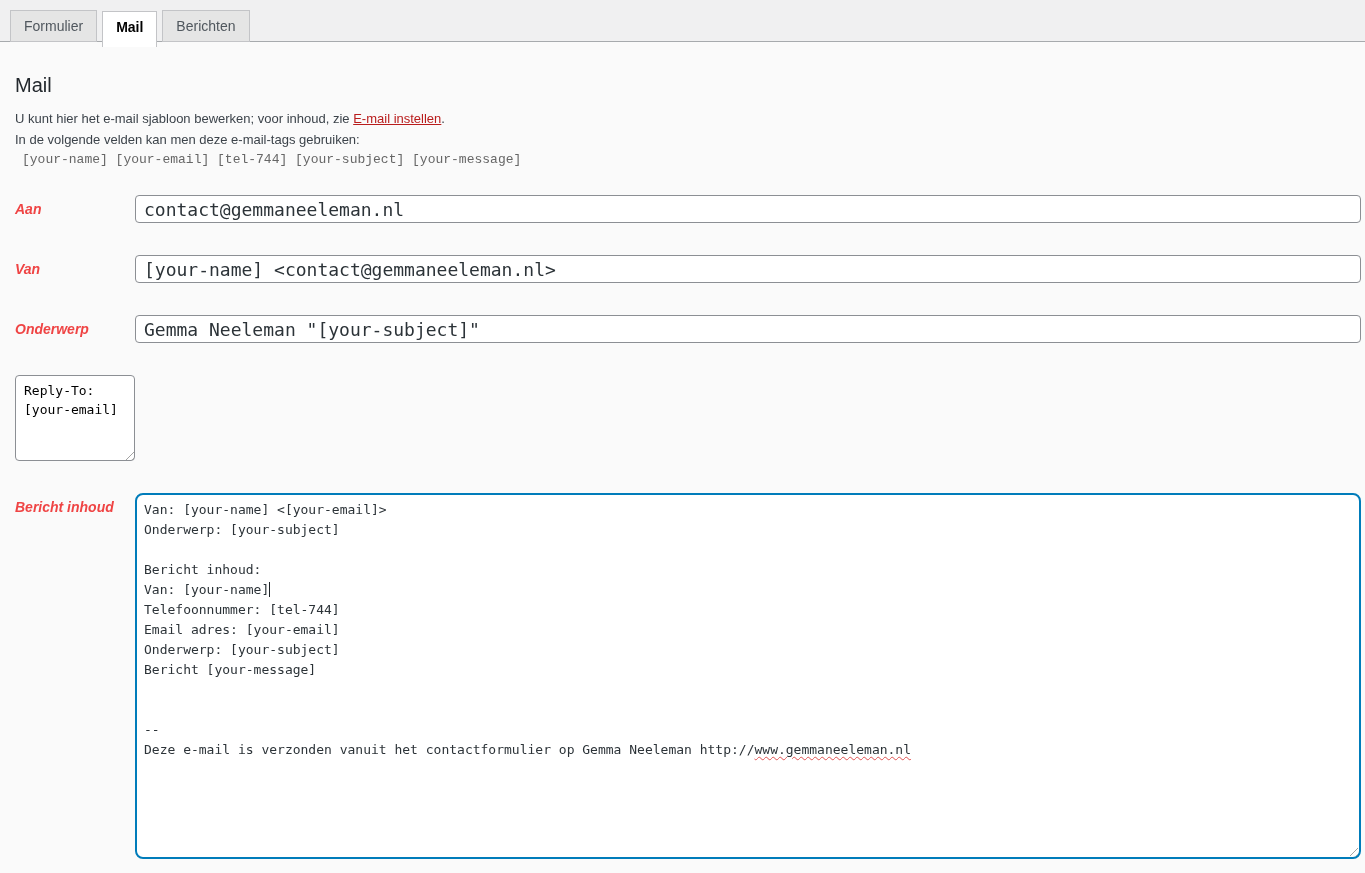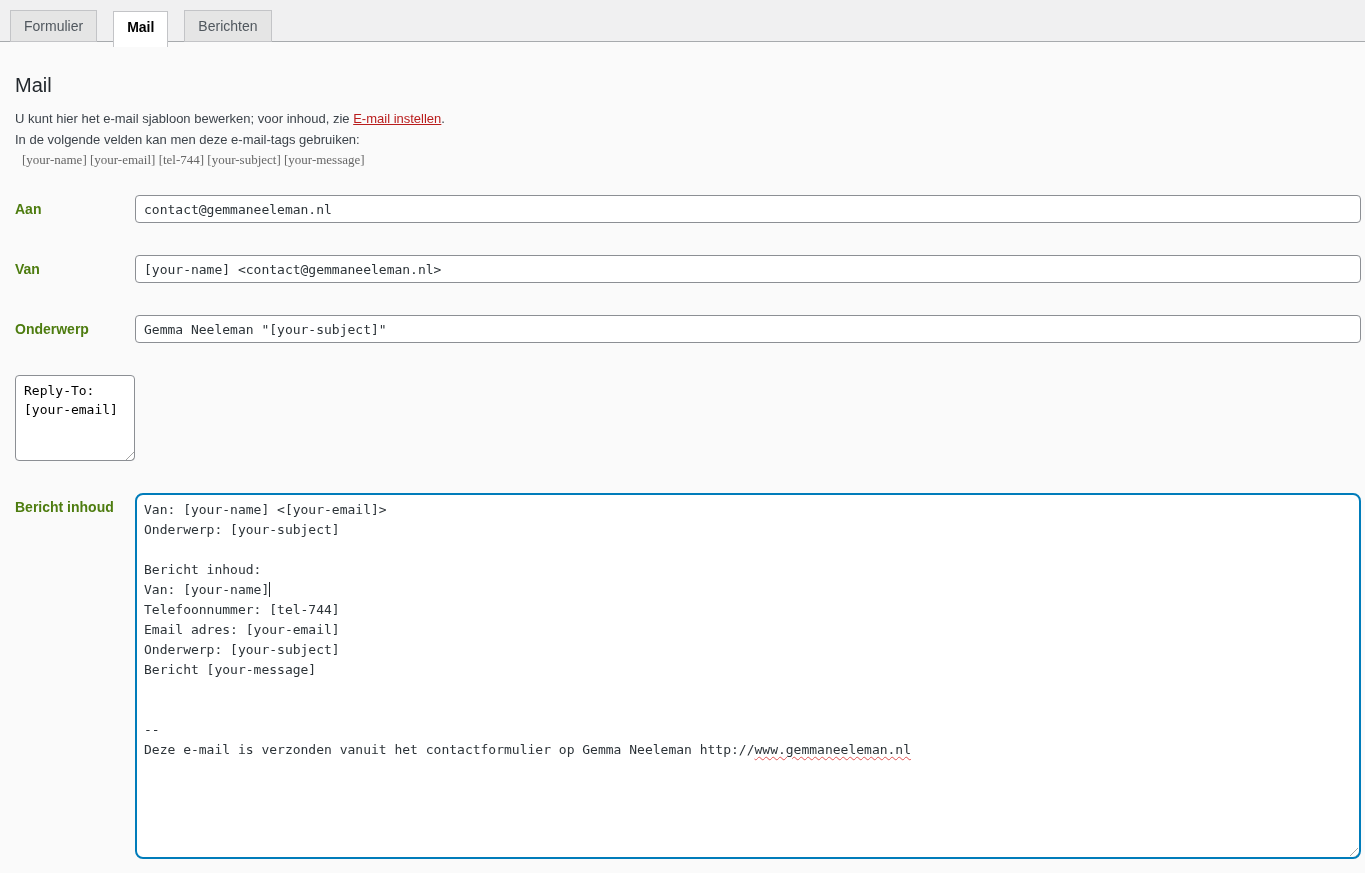--- a/index.html
+++ b/index.html
@@ -10,21 +10,21 @@
     font-family: "Liberation Sans", sans-serif;
     overflow: hidden;
   }
   
   .tabbar {
     background: #f0f0f1;
     border-bottom: 1px solid #a7aaad;
     padding: 9px 0 0 10px;
     display: flex;
     align-items: flex-end;
-    gap: 16px;
+    gap: 5px;
     height: 42px;
   }
   .tab {
     position: relative;
     background: #e5e5e5;
     border: 1px solid #c3c4c7;
     margin-bottom: -1px;
     padding: 7px 13px 6px;
     font-size: 14px;
     line-height: 17px;
@@ -56,52 +56,53 @@
     font-size: 13px;
     line-height: 21px;
     color: #3c434a;
   }
   .desc a {
     color: #b91c1c;
     text-decoration: underline;
     cursor: pointer;
   }
   .mail-tags {
-    font-family: Liberation Serif, serif;
+    font-family: Liberation Mono, monospace;
     font-size: 13px;
     line-height: 20px;
     color: #666;
     padding-left: 7px;
   }
   
   .form-rows { margin-top: 25px; }
   .row {
     display: grid;
     grid-template-columns: 120px 1fr;
     margin-bottom: 32px;
   }
   .row:last-child { margin-bottom: 0; }
   .row .label {
     font-size: 14px;
     font-weight: 600;
     line-height: 19px;
-    color: #4d7c0f;
+    color: #ef4444;
     padding-top: 5px;
     padding-right: 10px;
+    font-style: italic;
   }
   .control { position: relative; }
   input.text-field {
     width: 100%;
     height: 28px;
     padding: 2px 8px;
     border: 1px solid #8c8f94;
     border-radius: 4px;
     background: #fff;
     font-family: "DejaVu Sans Mono", "Liberation Mono", monospace;
-    font-size: 13px;
+    font-size: 18px;
     color: #2c3338;
     outline: none;
   }
   textarea.area-field {
     display: block;
     width: 100%;
     height: 86px;
     padding: 5px 8px;
     border: 1px solid #8c8f94;
     border-radius: 4px;

